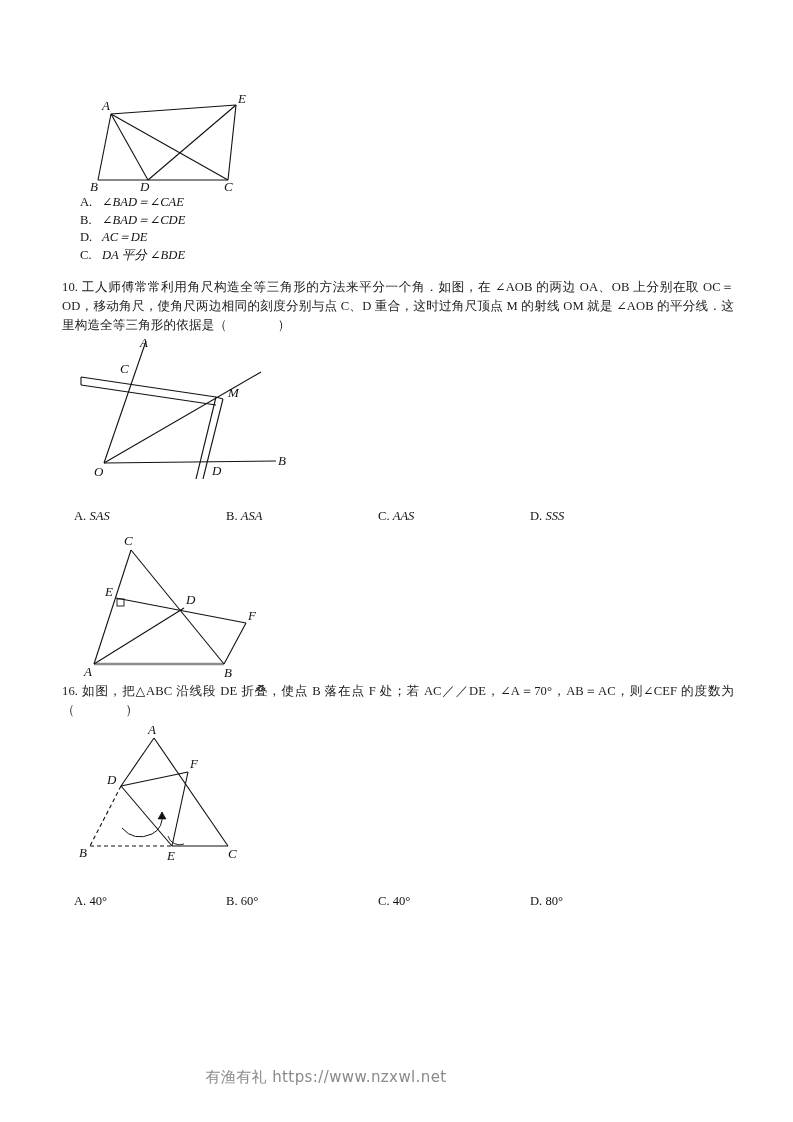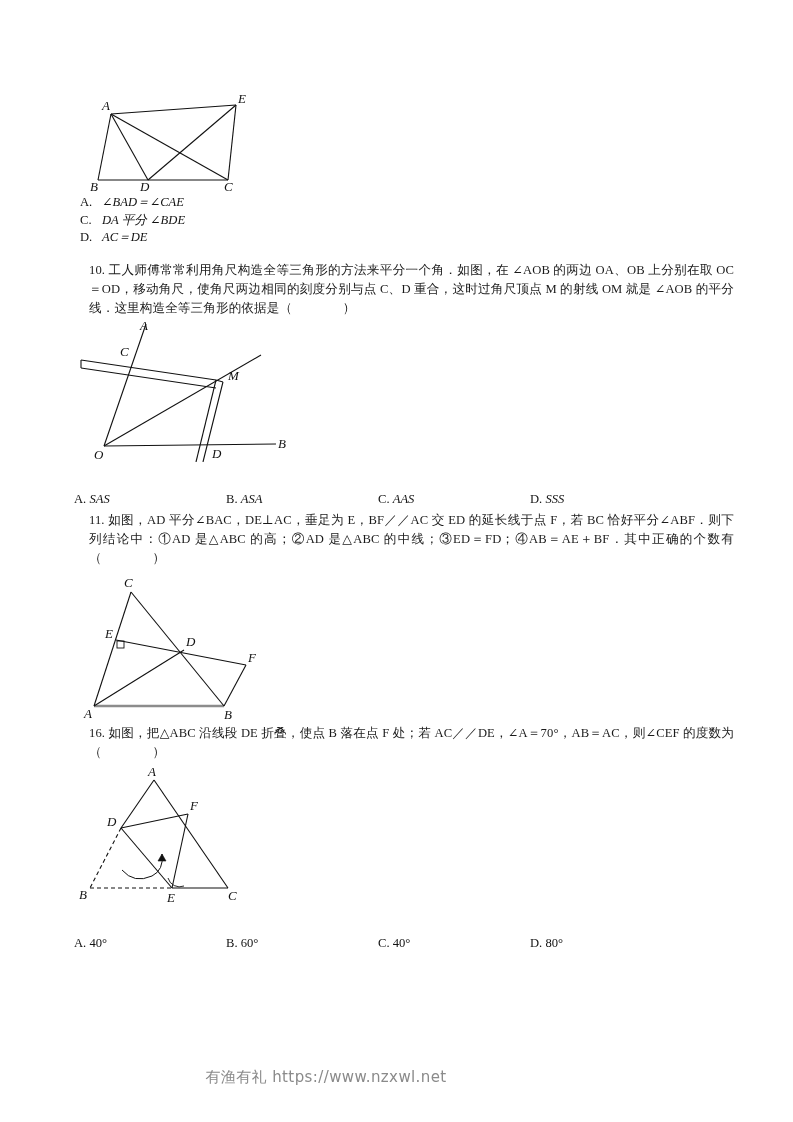--- a/index.html
+++ b/index.html
@@ -28,21 +28,20 @@
     width: 672px;
   }
 
   
   .qtext {
     font-size: 12.6px;
     line-height: 19px;
     text-align: justify;
     color: #1a1a1a;
     letter-spacing: 0.1px;
-    margin-left: 27px;
   }
   .opt-list {
     margin: 2px 0 14px 0;
     padding: 0;
     list-style: none;
   }
   .opt-list li {
     font-size: 12.6px;
     line-height: 17.5px;
     padding-left: 18px;
@@ -129,24 +128,27 @@
         <text x="64" y="99">D</text>
         <text x="162" y="11">E</text>
       </svg>
     </div>
 
     <ul class="opt-list">
       <li>
         <span class="lbl">A.</span><span class="val">∠BAD＝∠CAE</span>
       </li>
       <li>
+        <span class="lbl">B.</span><span class="val">∠BAD＝∠CDE</span>
+      </li>
+      <li>
+        <span class="lbl">D.</span><span class="val">AC＝DE</span>
+      </li>
+      <li>
         <span class="lbl">C.</span><span class="val">DA 平分 ∠BDE</span>
-      </li>
-      <li>
-        <span class="lbl">D.</span><span class="val">AC＝DE</span>
       </li>
     </ul>
 
     <div class="qtext mt6">
       <span>10.</span>
       <span>工人师傅常常利用角尺构造全等三角形的方法来平分一个角．如图，在 ∠AOB 的两边 OA、OB 上分别在取 OC＝OD，移动角尺，使角尺两边相同的刻度分别与点 C、D 重合，这时过角尺顶点 M 的射线 OM 就是 ∠AOB 的平分线．这里构造全等三角形的依据是（　　　　）</span>
     </div>
 
     <div class="fig-wrap mt2">
       <svg class="fig" width="230" height="140" viewBox="0 0 230 140">
@@ -183,24 +185,20 @@
         <span class="lbl">B.</span>&nbsp;<span class="val">ASA</span>
       </span>
       <span class="cell">
         <span class="lbl">C.</span>&nbsp;<span class="val">AAS</span>
       </span>
       <span class="cell">
         <span class="lbl">D.</span>&nbsp;<span class="val">SSS</span>
       </span>
     </div>
 
-    <div class="qtext mt2">
-      <span>11.</span>
-      <span>如图，AD 平分∠BAC，DE⊥AC，垂足为 E，BF／／AC 交 ED 的延长线于点 F，若 BC 恰好平分∠ABF．则下列结论中：①AD 是△ABC 的高；②AD 是△ABC 的中线；③ED＝FD；④AB＝AE＋BF．其中正确的个数有（　　　　）</span>
-    </div>
 
     <div class="fig-wrap mt2">
       <svg class="fig" width="200" height="150" viewBox="0 0 200 150">
         <g stroke="#111" stroke-width="1.1" fill="none">
 
           <line x1="18" y1="134" x2="148" y2="134" stroke="#8c8c8c" stroke-width="2.4"></line>
 
           <line x1="55" y1="20" x2="18" y2="134"></line>
 
           <line x1="55" y1="20" x2="148" y2="134"></line>

